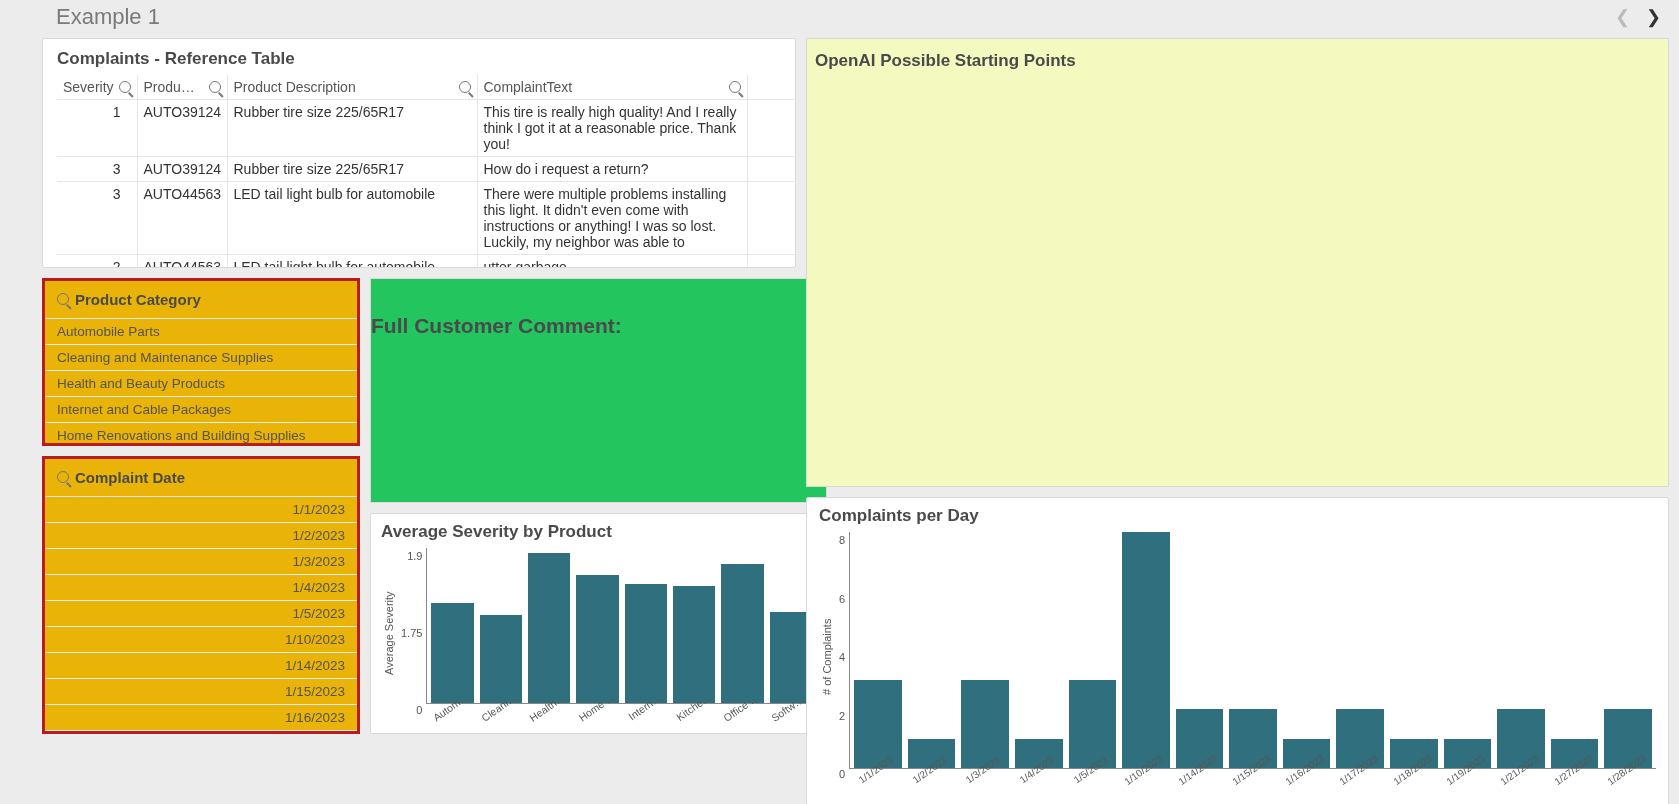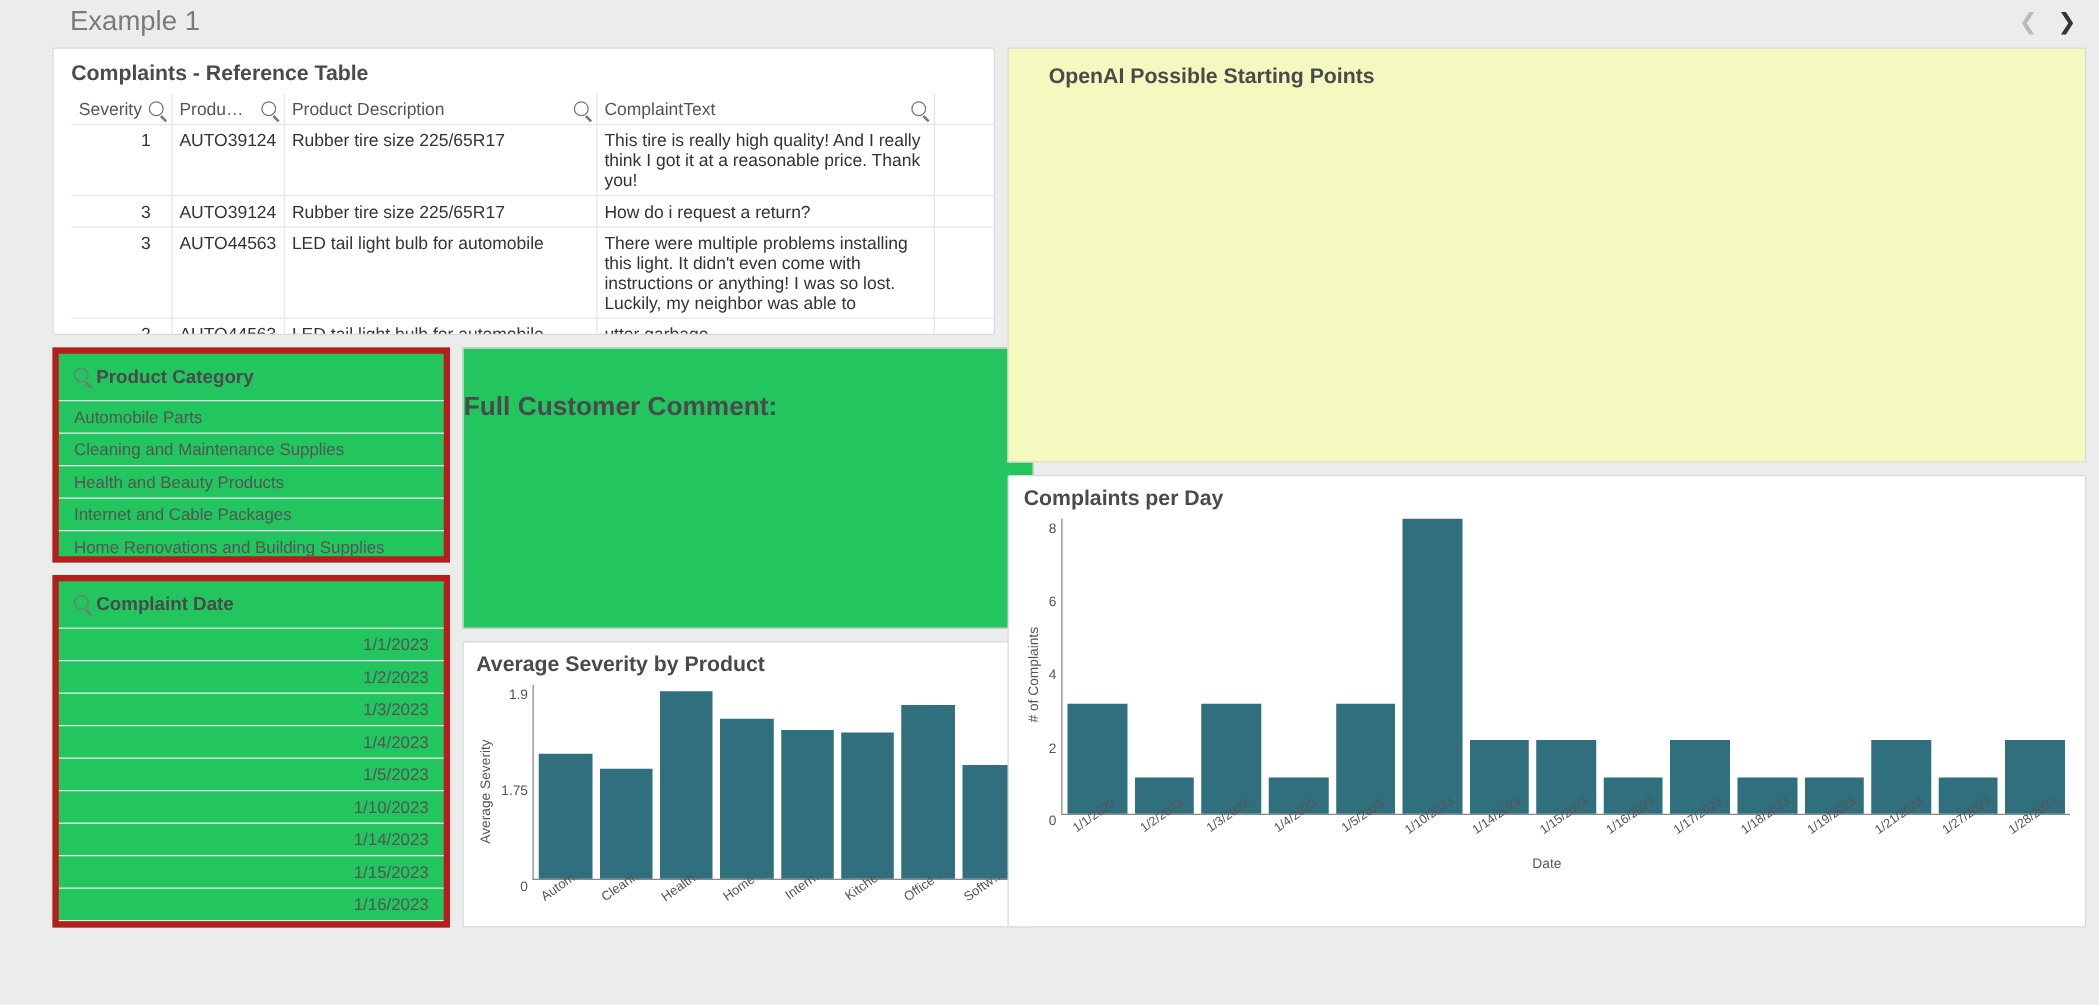--- a/index.html
+++ b/index.html
@@ -19,37 +19,37 @@
   table { width:100%; border-collapse:collapse; table-layout:fixed; font-size:14px; }
   th,td { padding:4px 6px; border-bottom:1px solid #e6e6e6; border-right:1px solid #e6e6e6;
           text-align:left; vertical-align:top; }
   th { font-weight:400; color:#555; position:relative; }
   th .mag { position:absolute; right:6px; top:5px; color:#888; }
   .sev-col{width:80px;} .pid-col{width:90px;} .pd-col{width:250px;}
   .ct-col{width:270px;} .blank-col{width:60px;}
   td.sev{ text-align:right; padding-right:16px; }
   .row2 { display:grid; grid-template-columns:318px 1fr; gap:10px; }
   .filters { display:flex; flex-direction:column; gap:10px; }
-  .filter { background:#22c55e; border:5px solid #b91c1c; }
+  .filter { background:#eab308; border:3px solid #b91c1c; }
   .filter .hdr { display:flex; align-items:center; gap:6px;
                  padding:10px 12px; font-weight:700; font-size:15px; color:#4a4a4a;}
   .filter .body { max-height:125px; overflow-y:auto; border-top:1px solid #e6e6e6; }
   .filter .body div { padding:5px 12px; border-bottom:1px solid #eee; font-size:13.5px;
                       color:#555; cursor:pointer; }
   .filter.date .body div{ text-align:right; }
   .filter.date .body{ max-height:260px; }
   .stack { display:flex; flex-direction:column; gap:10px; height:100%; }
   .comment { background:#22c55e; border:1px solid #d9d9d9; height:225px;
              display:flex; justify-content:flex-start; padding-top:35px; }
   .comment h2{ font-size:21px; font-weight:700; color:#4a4a4a; }
   .avg-card{ flex:1; padding:8px 10px 4px 10px; }
   
   .right-col{ display:flex; flex-direction:column; gap:10px; }
-  .openai { background:#f3f9bf; border:1px solid #d9d9d9; height:332px;
-            padding:12px 32px; }
+  .openai { background:#f3f9bf; border:1px solid #d9d9d9; height:449px;
+            padding:12px 8px; }
   .openai h3{ font-size:17px; font-weight:700; color:#4a4a4a; }
   .cpd{ flex:1; padding:8px 12px 4px 12px; }
   
   .chart{ display:flex; height:calc(100% - 24px); }
   .ylab{ writing-mode:vertical-rl; transform:rotate(180deg);
          font-size:11px; color:#555; text-align:center; padding:0 2px;}
   .yaxis{ display:flex; flex-direction:column; justify-content:space-between;
           font-size:11px; color:#555; padding:2px 4px; text-align:right; }
   .plot{ flex:1; display:flex; flex-direction:column; }
   .bars{ flex:1; display:flex; align-items:flex-end; gap:6px;

